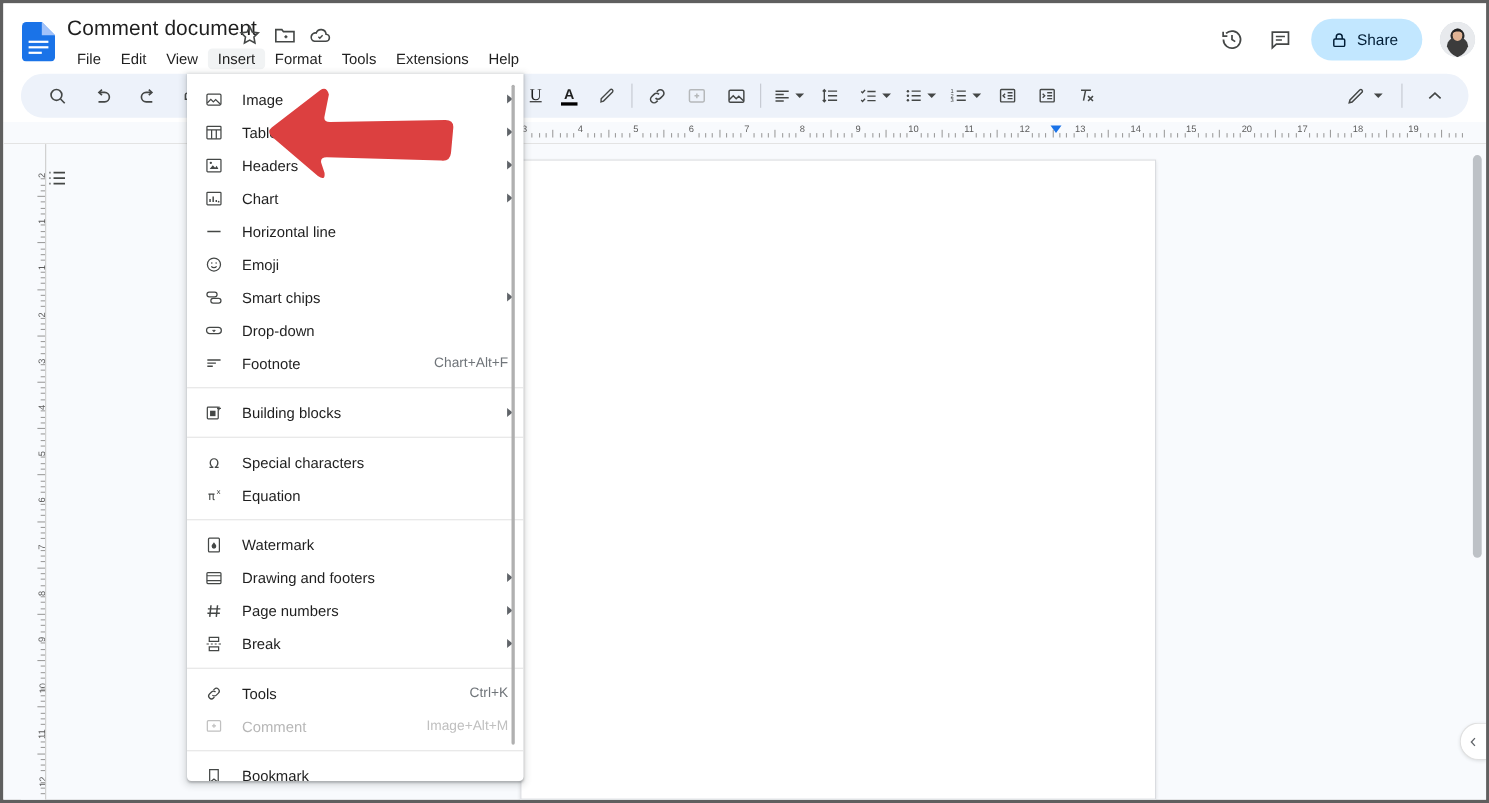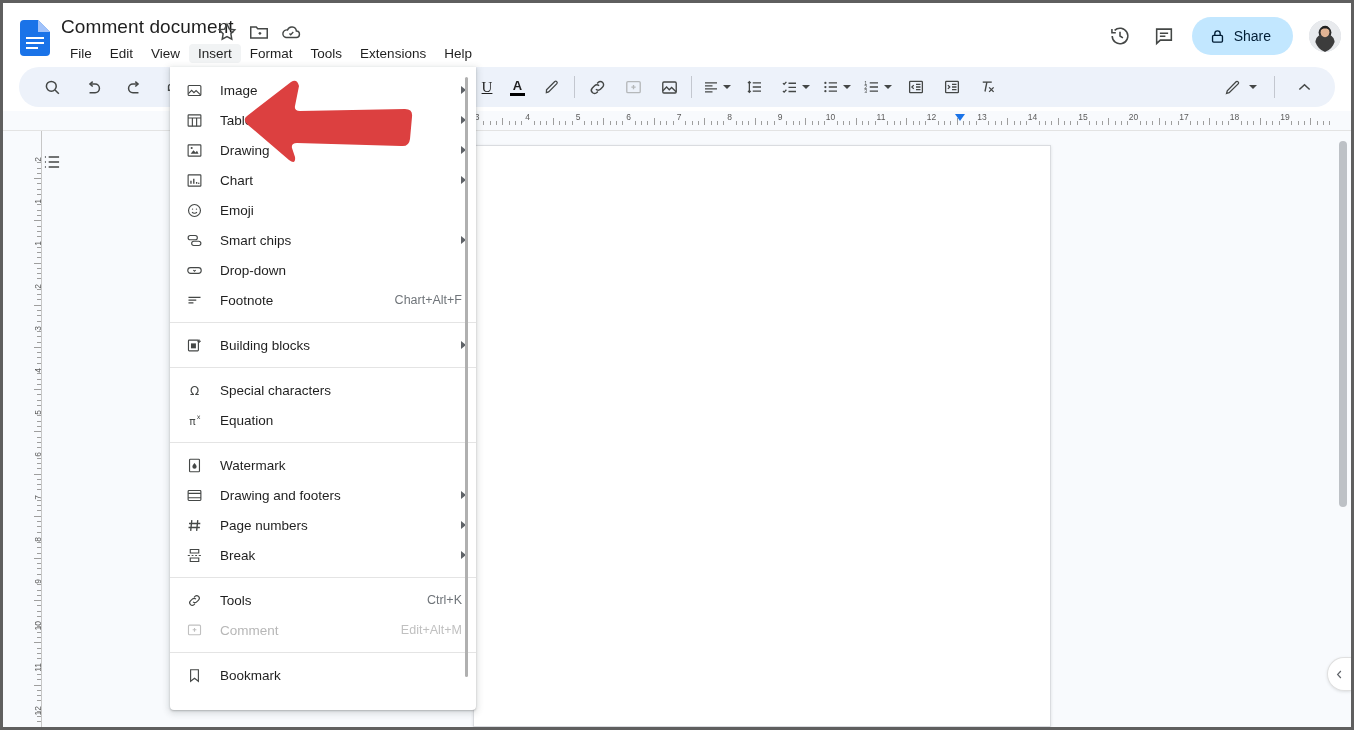--- a/index.html
+++ b/index.html
@@ -710,33 +710,41 @@
           <span class="marrow"></span>
         </div>
         <div class="mrow">
           <span class="micon">
             <svg width="17" height="17" viewBox="0 0 24 24" fill="none" stroke="currentColor" stroke-width="1.6">
               <rect x="3" y="4" width="18" height="16" rx="1"></rect>
               <path d="M6.5 16.5l4-5 3 3.2 2-2.4 2.2 4.2z" fill="currentColor" stroke="none"></path>
               <circle cx="8" cy="8.5" r="1.5" fill="currentColor" stroke="none"></circle>
             </svg>
           </span>
-          <span class="mlabel">Drawing</span>
+          <span class="mlabel">Headers</span>
           <span class="marrow"></span>
         </div>
         <div class="mrow">
           <span class="micon">
             <svg width="17" height="17" viewBox="0 0 24 24" fill="none" stroke="currentColor" stroke-width="1.6">
               <rect x="3" y="4" width="18" height="16" rx="1"></rect>
               <path d="M7 16.5v-4M11 16.5v-7M15 16.5v-2.5" stroke-width="1.9"></path>
               <circle cx="18" cy="16" r="1.1" fill="currentColor" stroke="none"></circle>
             </svg>
           </span>
           <span class="mlabel">Chart</span>
           <span class="marrow"></span>
+        </div>
+        <div class="mrow">
+          <span class="micon">
+            <svg width="17" height="17" viewBox="0 0 24 24" fill="none" stroke="currentColor" stroke-width="1.6">
+              <path d="M3.5 12h17" stroke-width="1.9"></path>
+            </svg>
+          </span>
+          <span class="mlabel">Horizontal line</span>
         </div>
         <div class="mrow">
           <span class="micon">
             <svg width="17" height="17" viewBox="0 0 24 24" fill="none" stroke="currentColor" stroke-width="1.6">
               <circle cx="12" cy="12" r="8.4"></circle>
               <circle cx="9.2" cy="10" r="1" fill="currentColor" stroke="none"></circle>
               <circle cx="14.8" cy="10" r="1" fill="currentColor" stroke="none"></circle>
               <path d="M8.6 14.2a4.3 4.3 0 0 0 6.8 0"></path>
             </svg>
           </span>
@@ -852,21 +860,21 @@
           <span class="maccel">Ctrl+K</span>
         </div>
         <div class="mrow disabled">
           <span class="micon">
             <svg width="17" height="17" viewBox="0 0 24 24" fill="none" stroke="currentColor" stroke-width="1.6">
               <rect x="3.5" y="4.5" width="17" height="13.5" rx="1.4"></rect>
               <path d="M12 8.4v5.3M9.4 11h5.3"></path>
             </svg>
           </span>
           <span class="mlabel">Comment</span>
-          <span class="maccel">Edit+Alt+M</span>
+          <span class="maccel">Image+Alt+M</span>
         </div>
         <div class="mdiv"></div>
         <div class="mrow">
           <span class="micon">
             <svg width="17" height="17" viewBox="0 0 24 24" fill="none" stroke="currentColor" stroke-width="1.6">
               <path d="M6.5 3.8h11v16.4l-5.5-4.4-5.5 4.4z"></path>
             </svg>
           </span>
           <span class="mlabel">Bookmark</span>
         </div>

